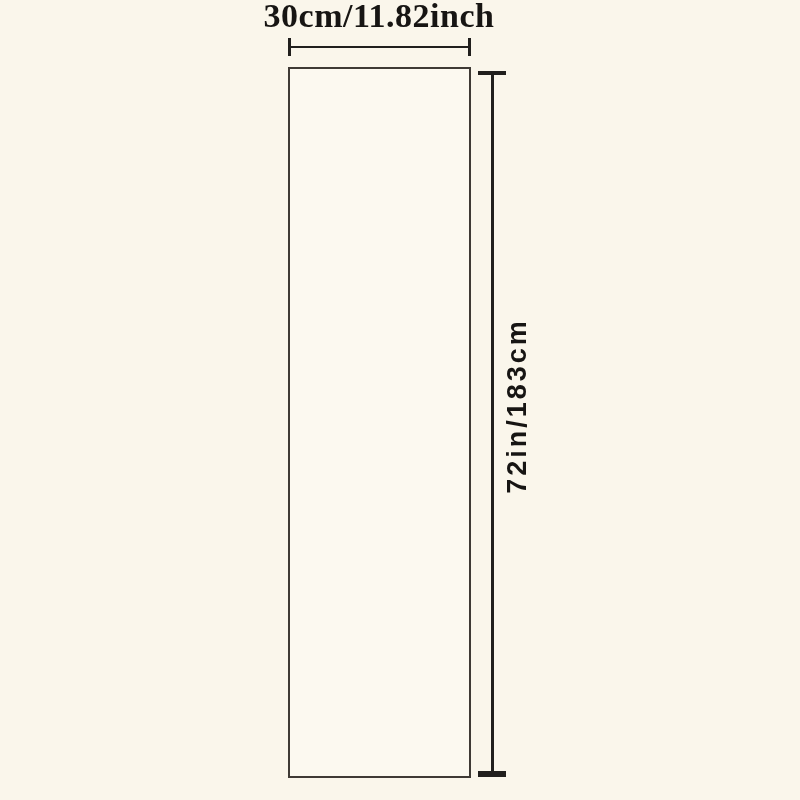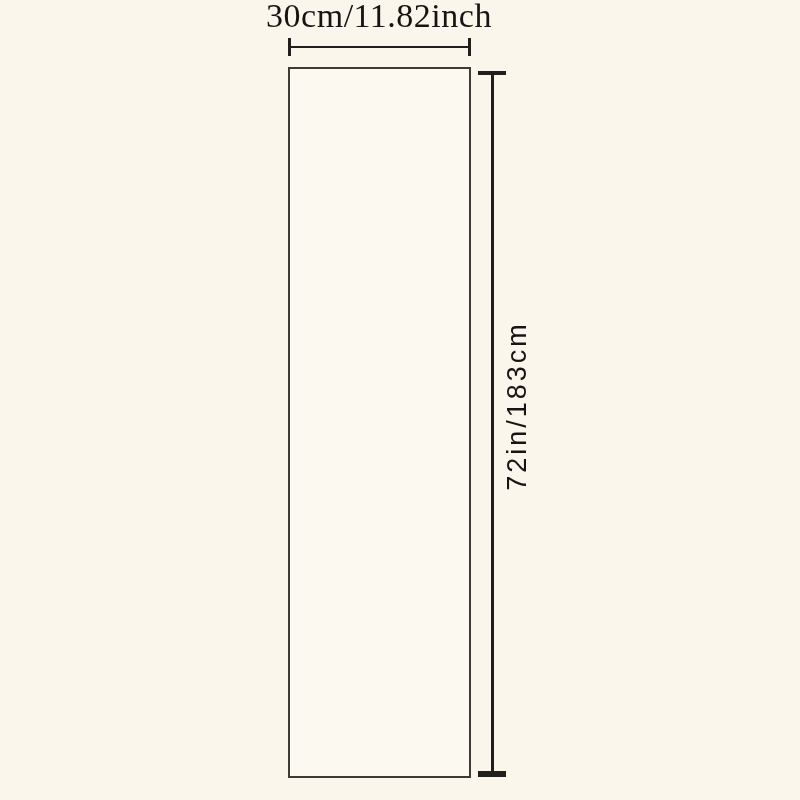--- a/index.html
+++ b/index.html
@@ -13,20 +13,21 @@
   html, body { width: 800px; height: 800px; }
   body {
     background: var(--bg);
     font-family: "Liberation Serif", serif;
     overflow: hidden;
   }
   .canvas {
     position: relative;
     width: 800px;
     height: 800px;
+    font-weight: bold;
   }
   
   .rect {
     position: absolute;
     left: 288px;
     top: 67px;
     width: 183px;
     height: 711px;
     border: 2px solid var(--border);
     background: var(--fill);

